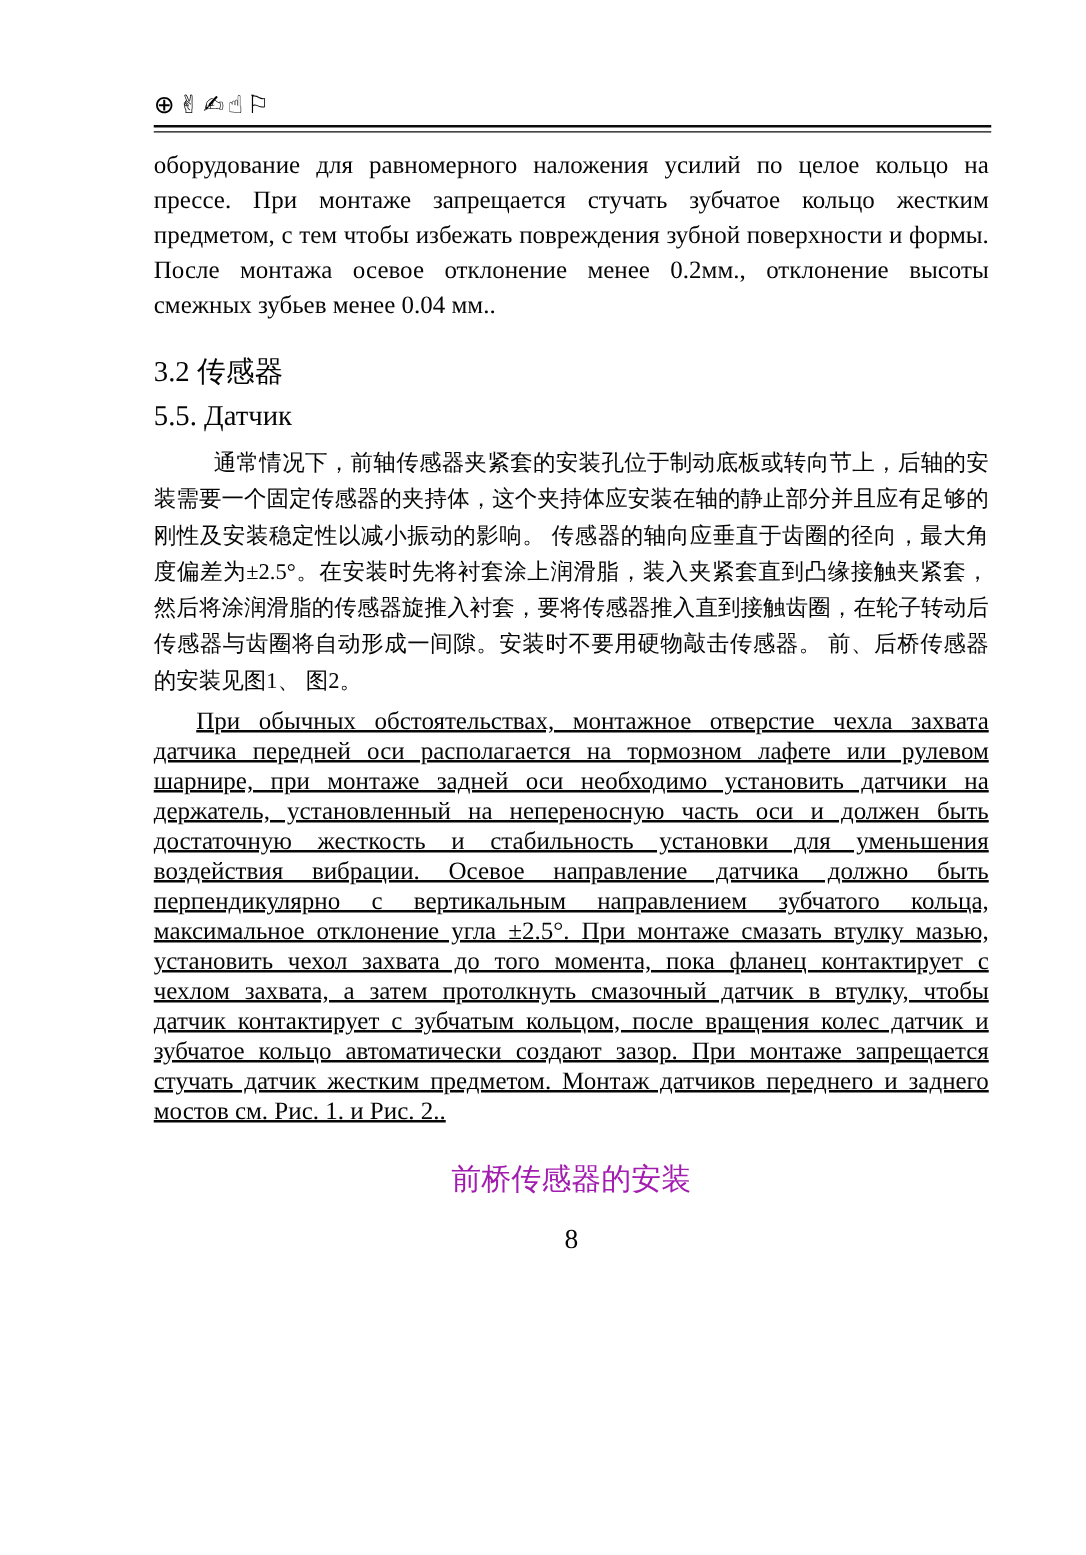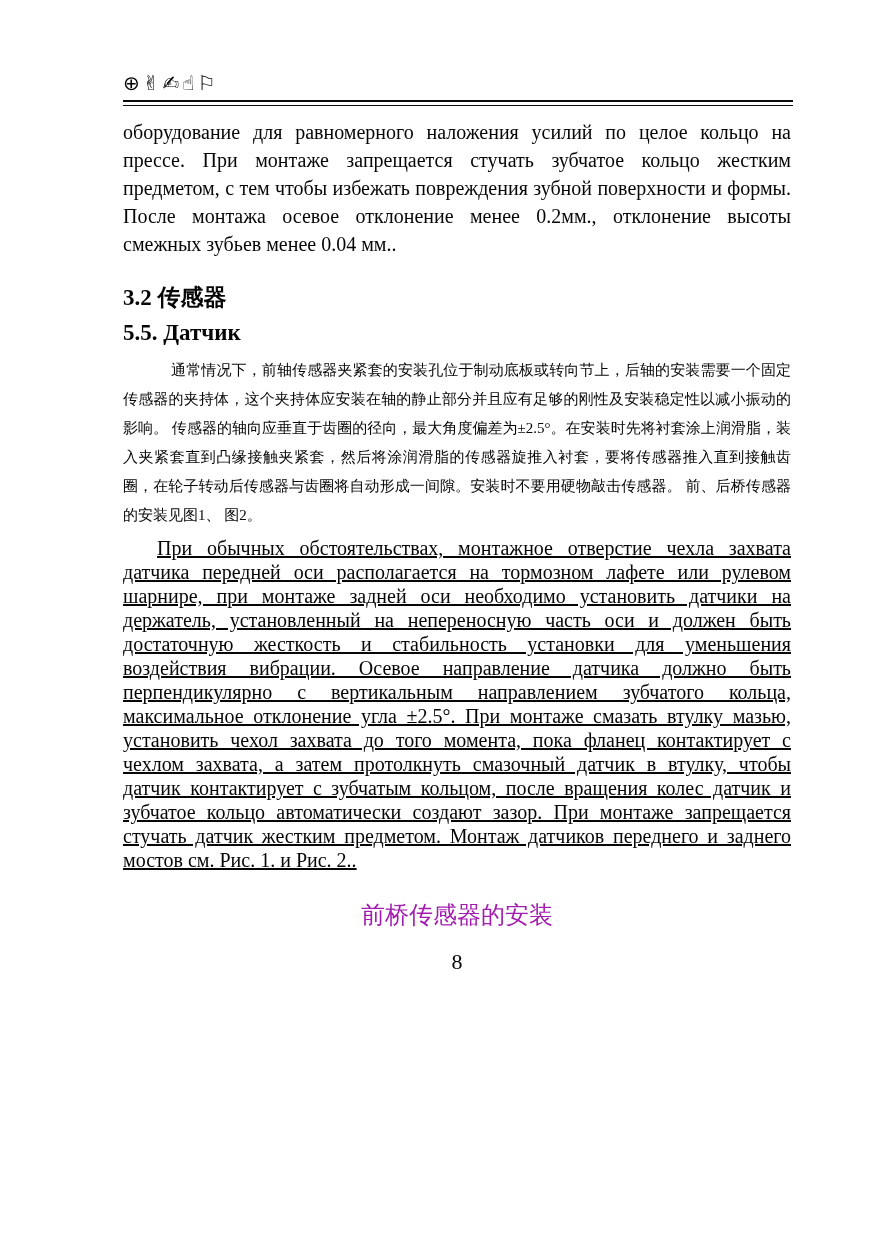--- a/index.html
+++ b/index.html
@@ -39,29 +39,29 @@
     color: #060606;
   }
   .para-intro {
     margin-top: 12px;
   }
   .headings-block {
     margin-top: 26px;
   }
   .heading {
     font-size: 23px;
-    font-weight: bold;
+    font-weight: normal;
     line-height: 28px;
     margin-bottom: 7px;
     text-align: left;
     color: #060606;
   }
   .para-chinese {
     margin-top: 9px;
-    font-size: 15px;
+    font-size: 18px;
     line-height: 29px;
     text-indent: 48px;
   }
   .para-russian {
     margin-top: 6px;
     line-height: 24px;
     text-indent: 34px;
     text-decoration: underline;
   }
   .figure-caption {

